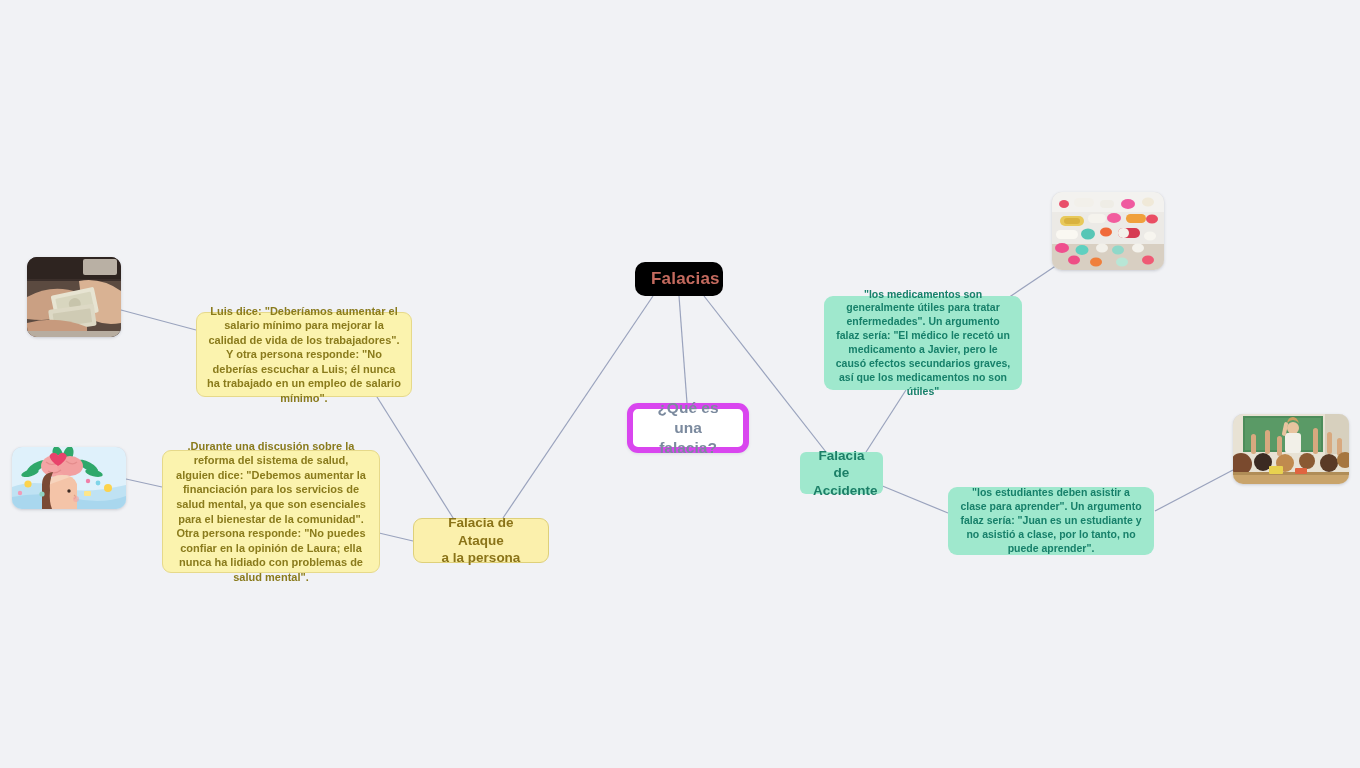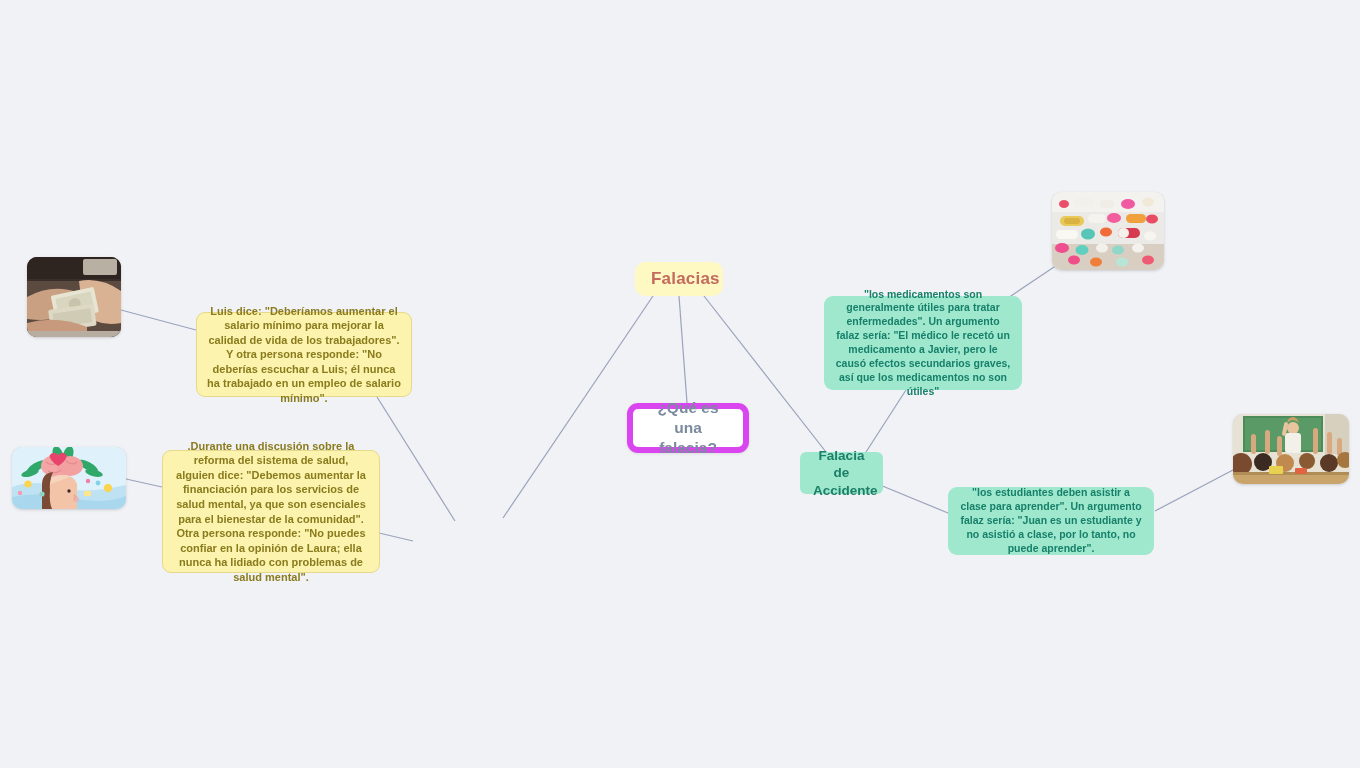--- a/index.html
+++ b/index.html
@@ -35,21 +35,21 @@
     z-index: 3;
   }
   .node-text {
     display: block;
     width: 100%;
     white-space: pre-line;
   }
 
   
   .node-root {
-    background: #fef9c3;
+    background: #000000;
     color: #c46a5e;
     font-size: 17px;
     font-weight: bold;
     padding: 7px 16px;
     border-radius: 10px;
     letter-spacing: .2px;
   }
 
   
   .node-white {
@@ -165,20 +165,24 @@
 
   <div class="node node-root" style="left:635px; top:262px; width:88px; height:34px;">
     <span class="node-text">Falacias</span>
   </div>
 
   <div class="node node-white" style="left:627px; top:403px; width:122px; height:50px;">
     <span class="node-text">¿Qué es una
 falacia?</span>
   </div>
 
+  <div class="node node-yellow" style="left:413px; top:518px; width:136px; height:45px;">
+    <span class="node-text">Falacia de Ataque
+a la persona</span>
+  </div>
 
   <div class="node node-teal" style="left:800px; top:452px; width:83px; height:42px;">
     <span class="node-text">Falacia de
 Accidente</span>
   </div>
 
   <div class="leaf leaf-yellow" style="left:196px; top:312px; width:216px; height:85px;">
     <span class="leaf-text">Luis dice: "Deberíamos aumentar el salario mínimo para mejorar la calidad de vida de los trabajadores". Y otra persona responde: "No deberías escuchar a Luis; él nunca ha trabajado en un empleo de salario mínimo".</span>
   </div>
 

